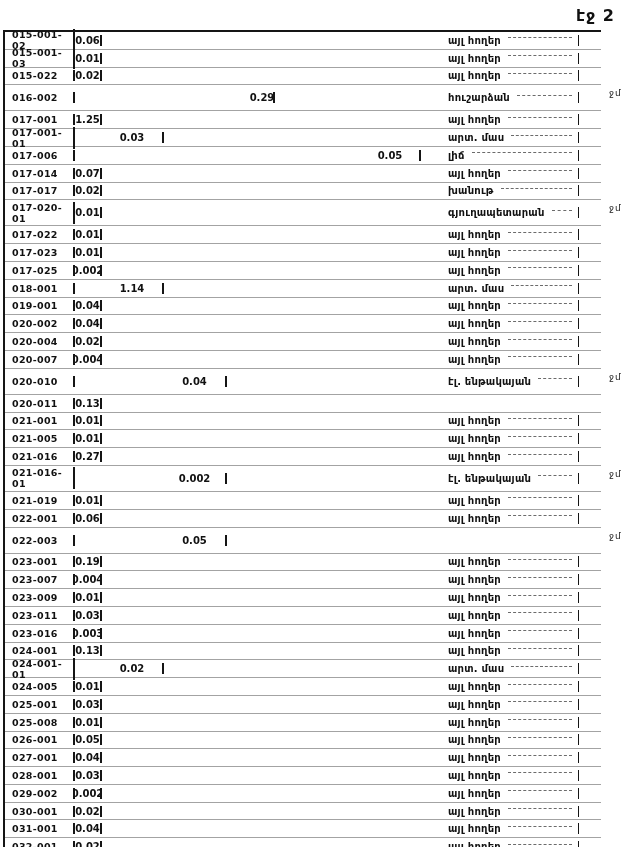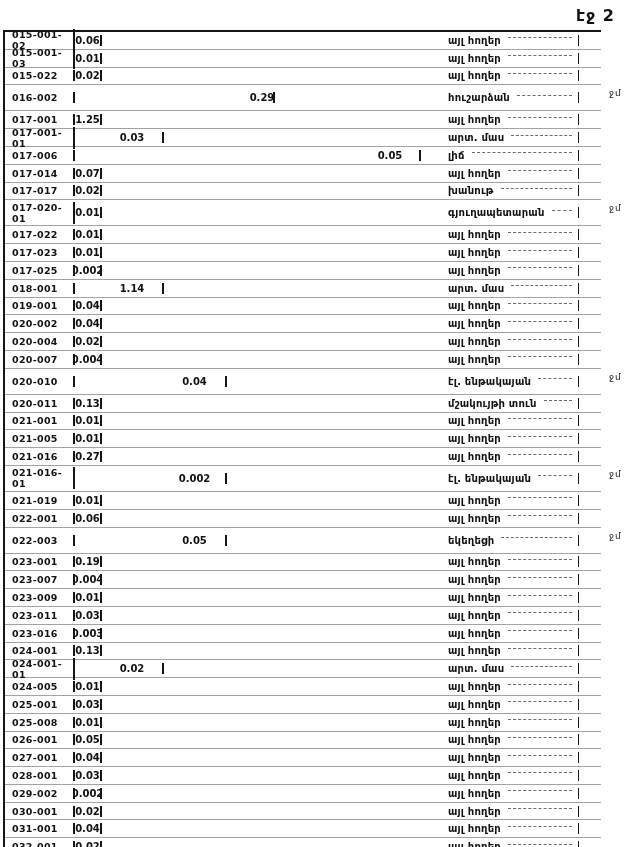--- a/index.html
+++ b/index.html
@@ -359,24 +359,20 @@
       <div class="row">
         <div class="cell id">020-011</div>
         <div class="cell v c2">0.13</div>
         <div class="cell v c3"></div>
         <div class="cell v c4"></div>
         <div class="cell v c5"></div>
         <div class="cell v c6"></div>
         <div class="cell v c7"></div>
         <div class="cell v c8"></div>
         <div class="cell v c9"></div>
-        <div class="cell type">
-          <span>մշակույթի տուն</span>
-          <span class="trail"></span>
-        </div>
       </div>
       <div class="row">
         <div class="cell id">021-001</div>
         <div class="cell v c2">0.01</div>
         <div class="cell v c3"></div>
         <div class="cell v c4"></div>
         <div class="cell v c5"></div>
         <div class="cell v c6"></div>
         <div class="cell v c7"></div>
         <div class="cell v c8"></div>
@@ -465,24 +461,20 @@
       <div class="row tall">
         <div class="cell id">022-003</div>
         <div class="cell v c2"></div>
         <div class="cell v c3"></div>
         <div class="cell v c4">0.05</div>
         <div class="cell v c5"></div>
         <div class="cell v c6"></div>
         <div class="cell v c7"></div>
         <div class="cell v c8"></div>
         <div class="cell v c9"></div>
-        <div class="cell type">
-          <span>եկեղեցի</span>
-          <span class="trail"></span>
-        </div>
         <span class="margin-note">ջմ</span>
       </div>
       <div class="row">
         <div class="cell id">023-001</div>
         <div class="cell v c2">0.19</div>
         <div class="cell v c3"></div>
         <div class="cell v c4"></div>
         <div class="cell v c5"></div>
         <div class="cell v c6"></div>
         <div class="cell v c7"></div>

